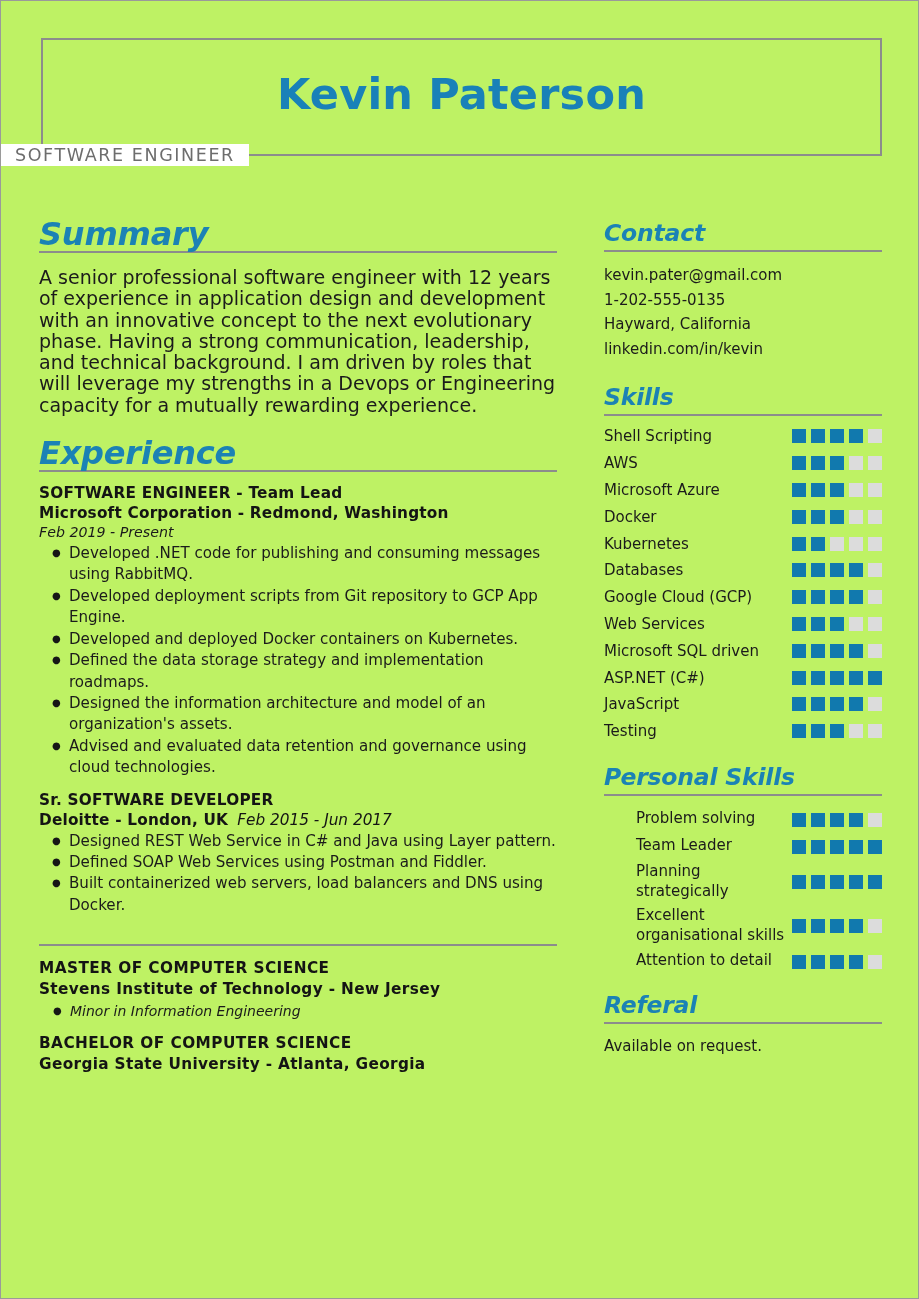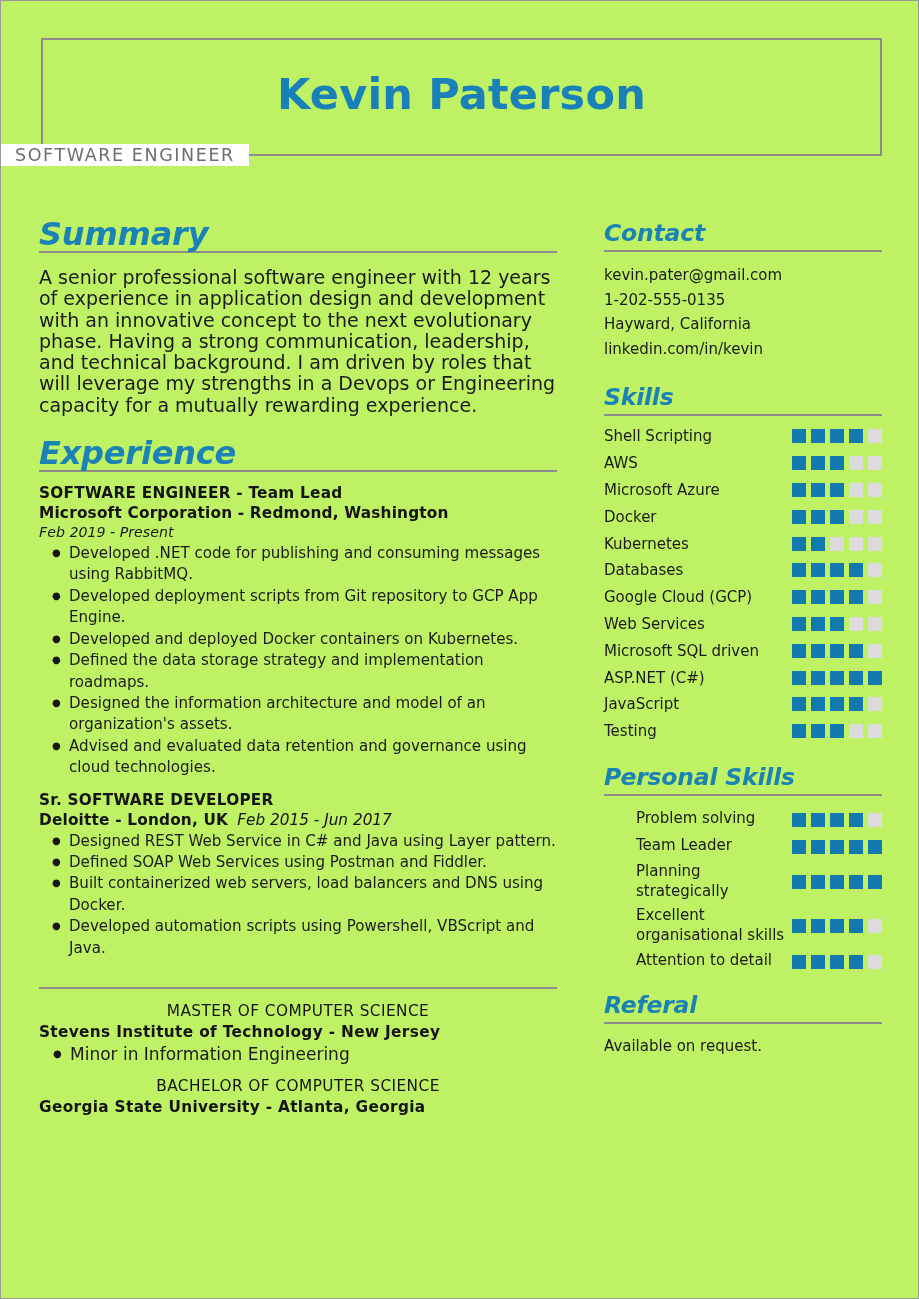--- a/index.html
+++ b/index.html
@@ -145,34 +145,33 @@
     top: -1px;
     font-size: 10px;
     color: #161616;
     line-height: 22px;
   }
 
   
   .edu-block { margin-top: 12px; }
   .edu-degree {
     font-size: 15.3px;
-    font-weight: normal;
+    font-weight: bold;
     color: #141414;
     letter-spacing: 0.45px;
     line-height: 21px;
-    text-align: center;
   }
   .edu-school {
     font-size: 15.3px;
     font-weight: bold;
     color: #141414;
     letter-spacing: 0.35px;
     line-height: 21px;
   }
-  .edu-block ul.bullets li { font-size: 17px; line-height: 20px; }
+  .edu-block ul.bullets li { font-size: 14px; line-height: 20px; font-style: italic; }
   .edu-block ul.bullets { padding-left: 31px; }
 
   
   .contact-list { margin-top: 11px; }
   .contact-list div {
     font-size: 15px;
     line-height: 24.5px;
     color: #1b1b1b;
   }
 
@@ -260,21 +259,20 @@
               <li>Advised and evaluated data retention and governance using cloud technologies.</li>
             </ul>
           </div>
           <div class="exp-block">
             <div class="exp-role">Sr. SOFTWARE DEVELOPER</div>
             <div class="exp-company"><span>Deloitte - London, UK</span><span class="inline-dates">Feb 2015 - Jun 2017</span></div>
             <ul class="bullets">
               <li>Designed REST Web Service in C# and Java using Layer pattern.</li>
               <li>Defined SOAP Web Services using Postman and Fiddler.</li>
               <li>Built containerized web servers, load balancers and DNS using Docker.</li>
-              <li>Developed automation scripts using Powershell, VBScript and Java.</li>
             </ul>
           </div>
         </div>
     </div>
 
     <div class="gap-lg"></div>
 
     <div class="section">
       <div class="sec-rule"></div>
       <div id="education-entries">

